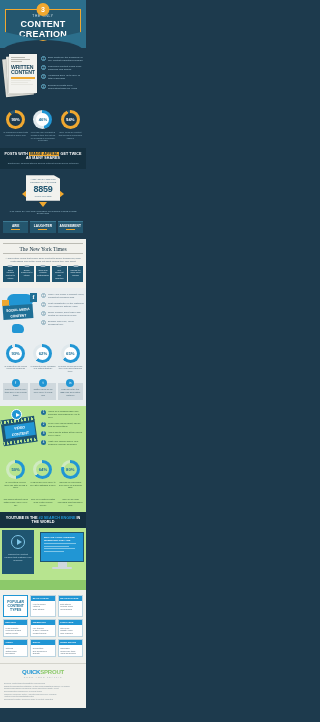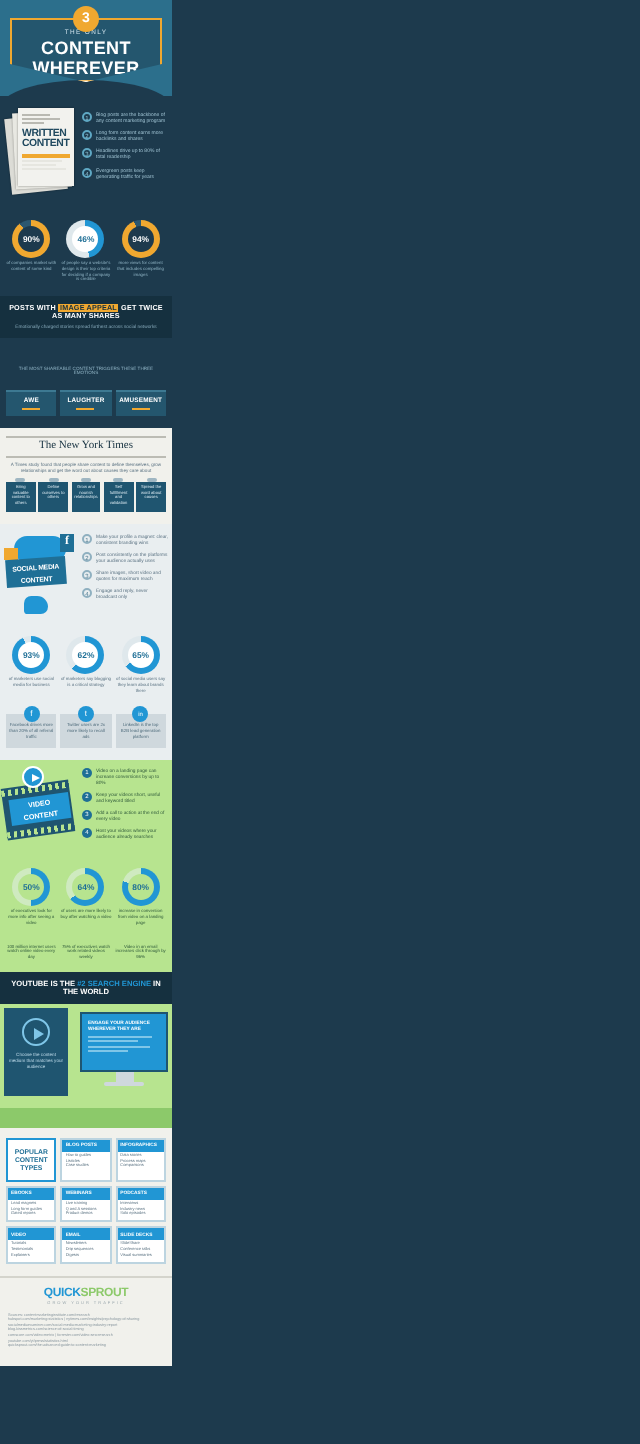--- a/index.html
+++ b/index.html
@@ -229,21 +229,21 @@
 </style>
 </head>
 <body>
 
 <div class="page">
 
   <div class="header">
     <div class="badge">3</div>
     <div class="hdr-plaque">
       <div class="hdr-sub1">THE ONLY</div>
-      <div class="hdr-title">CONTENT WHEREVER</div>
+      <div class="hdr-title">CONTENT CREATION</div>
       <div class="hdr-title" style="font-size:11px;letter-spacing:-.2px">STRATEGIES</div>
       <div class="hdr-sub2">THAT WILL HELP YOU GROW YOUR BUSINESS IN 2015</div>
     </div>
     <div class="hdr-wave"></div>
   </div>
 
   <div class="written">
     <div class="paper-stack">
       <div class="paper p1"></div>
       <div class="paper p2"></div>
@@ -303,20 +303,30 @@
       <div class="dcap" style="color:#8fb3c4">more views for content that includes compelling images</div>
     </div>
   </div>
 
   <div class="band">
     <div class="band-title"><span>POSTS WITH </span><em>IMAGE APPEAL</em><span> GET TWICE AS MANY SHARES</span></div>
     <div class="band-sub">Emotionally charged stories spread furthest across social networks</div>
   </div>
 
   <div class="sharesec">
+    <div class="sharewrap">
+      <div class="arw arw-l"></div>
+      <div class="arw arw-r"></div>
+      <div class="arw arw-d"></div>
+      <div class="sdoc">
+        <div class="lbl">AVERAGE SHARES FOR CONTENT THAT EVOKES</div>
+        <div class="snum">8859</div>
+        <div class="lbl2">TOTAL SHARES</div>
+      </div>
+    </div>
     <div class="sharecap">THE MOST SHAREABLE CONTENT TRIGGERS THESE THREE EMOTIONS</div>
   </div>
 
   <div class="emo-row">
     <div class="emo">
       <div class="t">AWE</div>
       <div class="u"></div>
     </div>
     <div class="emo">
       <div class="t">LAUGHTER</div>

